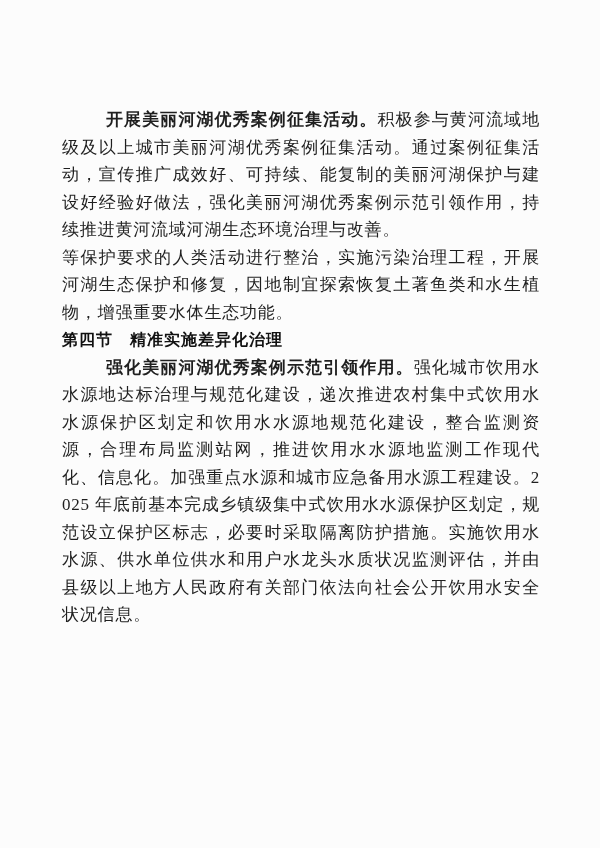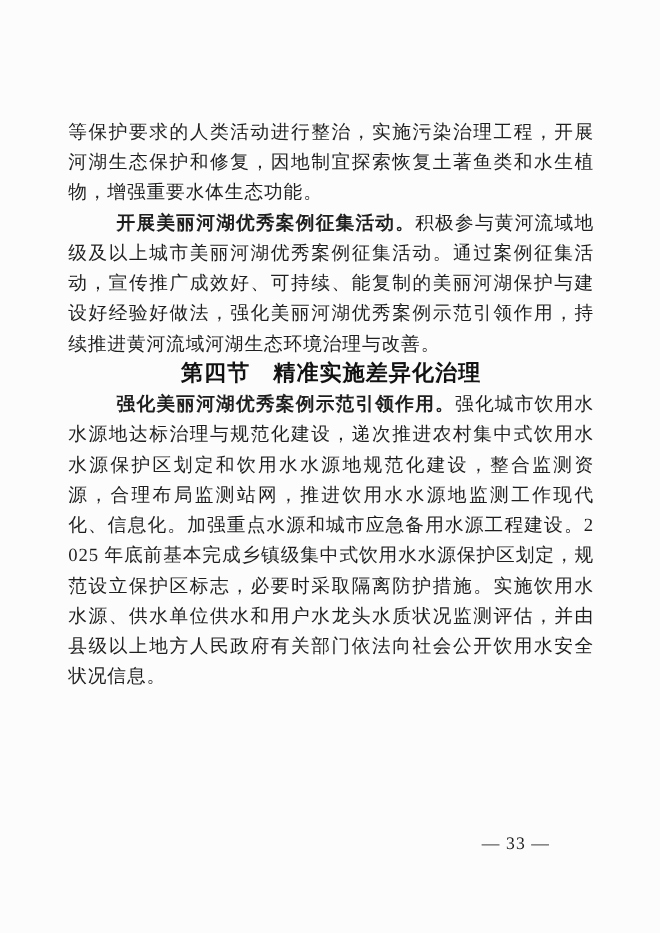--- a/index.html
+++ b/index.html
@@ -34,24 +34,24 @@
   .para.indent {
     text-indent: 44px;
   }
   .para .lead {
     font-weight: bold;
   }
   .section-heading {
     margin: 0;
     font-family: "Liberation Sans", "DejaVu Sans", sans-serif;
     font-weight: bold;
-    font-size: 20px;
+    font-size: 16px;
     line-height: 27.5px;
     letter-spacing: 1px;
-    text-align: center;
+    text-align: left;
     color: #111111;
   }
   .page-number {
     position: absolute;
     left: 62px;
     top: 757px;
     width: 478px;
     font-size: 16px;
     line-height: 22px;
     letter-spacing: 1px;
@@ -60,25 +60,24 @@
     box-sizing: border-box;
     color: #222222;
   }
 </style>
 </head>
 <body>
 
 <div class="page">
   <div class="content">
 
+    <p class="para indent"><span class="lead">开展美丽河湖优秀案例征集活动。</span><span>积极参与黄河流域地级及以上城市美丽河湖优秀案例征集活动。通过案例征集活动，宣传推广成效好、可持续、能复制的美丽河湖保护与建设好经验好做法，强化美丽河湖优秀案例示范引领作用，持续推进黄河流域河湖生态环境治理与改善。</span></p>
+
     <p class="para"><span>等保护要求的人类活动进行整治，实施污染治理工程，开展河湖生态保护和修复，因地制宜探索恢复土著鱼类和水生植物，增强重要水体生态功能。</span></p>
-
-    <p class="para indent"><span class="lead">开展美丽河湖优秀案例征集活动。</span><span>积极参与黄河流域地级及以上城市美丽河湖优秀案例征集活动。通过案例征集活动，宣传推广成效好、可持续、能复制的美丽河湖保护与建设好经验好做法，强化美丽河湖优秀案例示范引领作用，持续推进黄河流域河湖生态环境治理与改善。</span></p>
 
     <h2 class="section-heading">第四节　精准实施差异化治理</h2>
 
     <p class="para indent"><span class="lead">强化美丽河湖优秀案例示范引领作用。</span><span>强化城市饮用水水源地达标治理与规范化建设，递次推进农村集中式饮用水水源保护区划定和饮用水水源地规范化建设，整合监测资源，合理布局监测站网，推进饮用水水源地监测工作现代化、信息化。加强重点水源和城市应急备用水源工程建设。2025 年底前基本完成乡镇级集中式饮用水水源保护区划定，规范设立保护区标志，必要时采取隔离防护措施。实施饮用水水源、供水单位供水和用户水龙头水质状况监测评估，并由县级以上地方人民政府有关部门依法向社会公开饮用水安全状况信息。</span></p>
 
 
   </div>
 
-  <div class="page-number">— 33 —</div>
 </div>
 
 </body></html>

